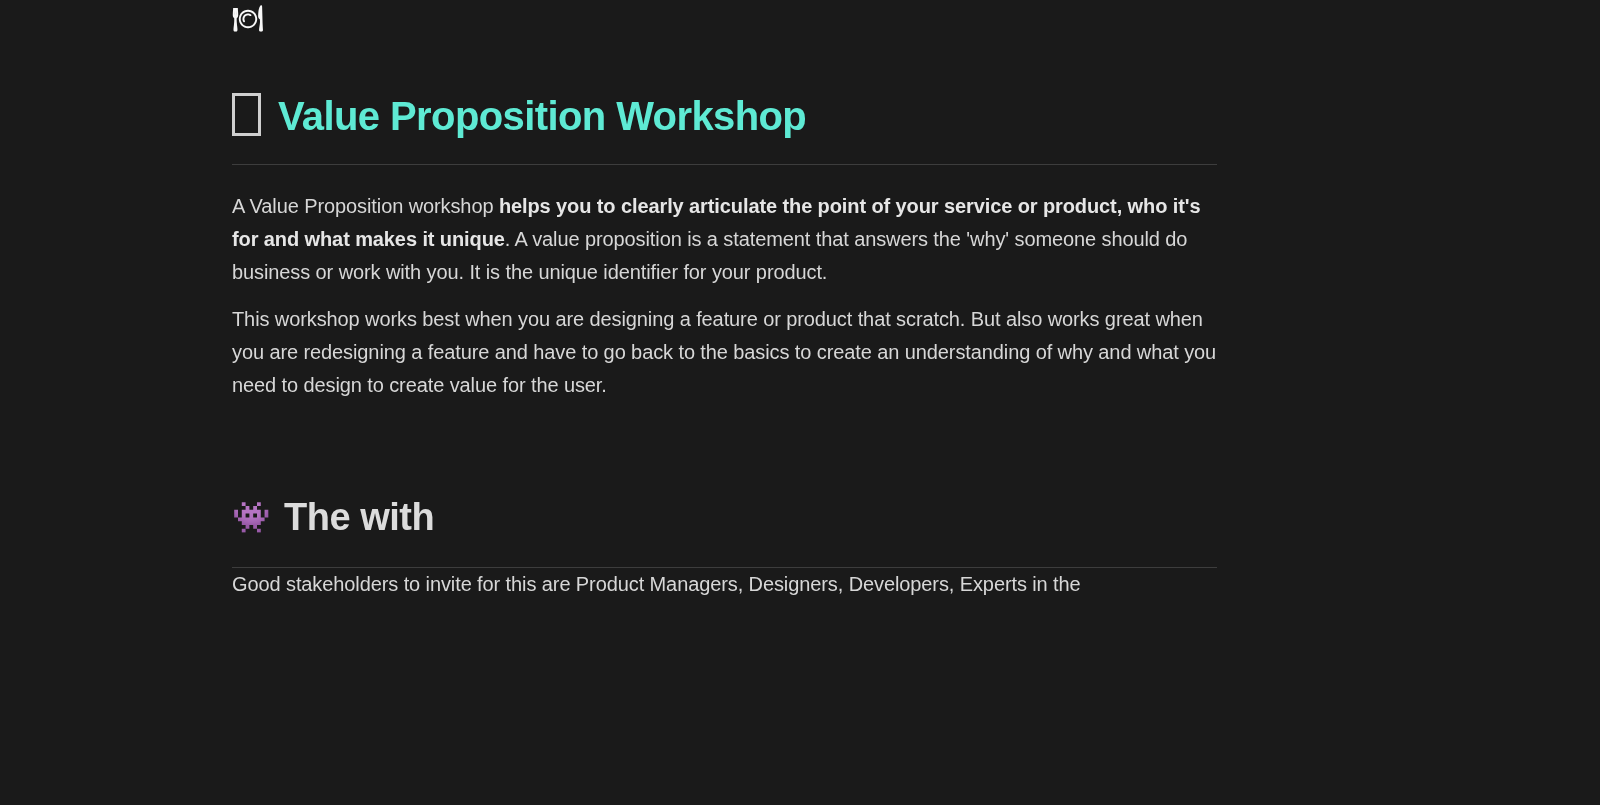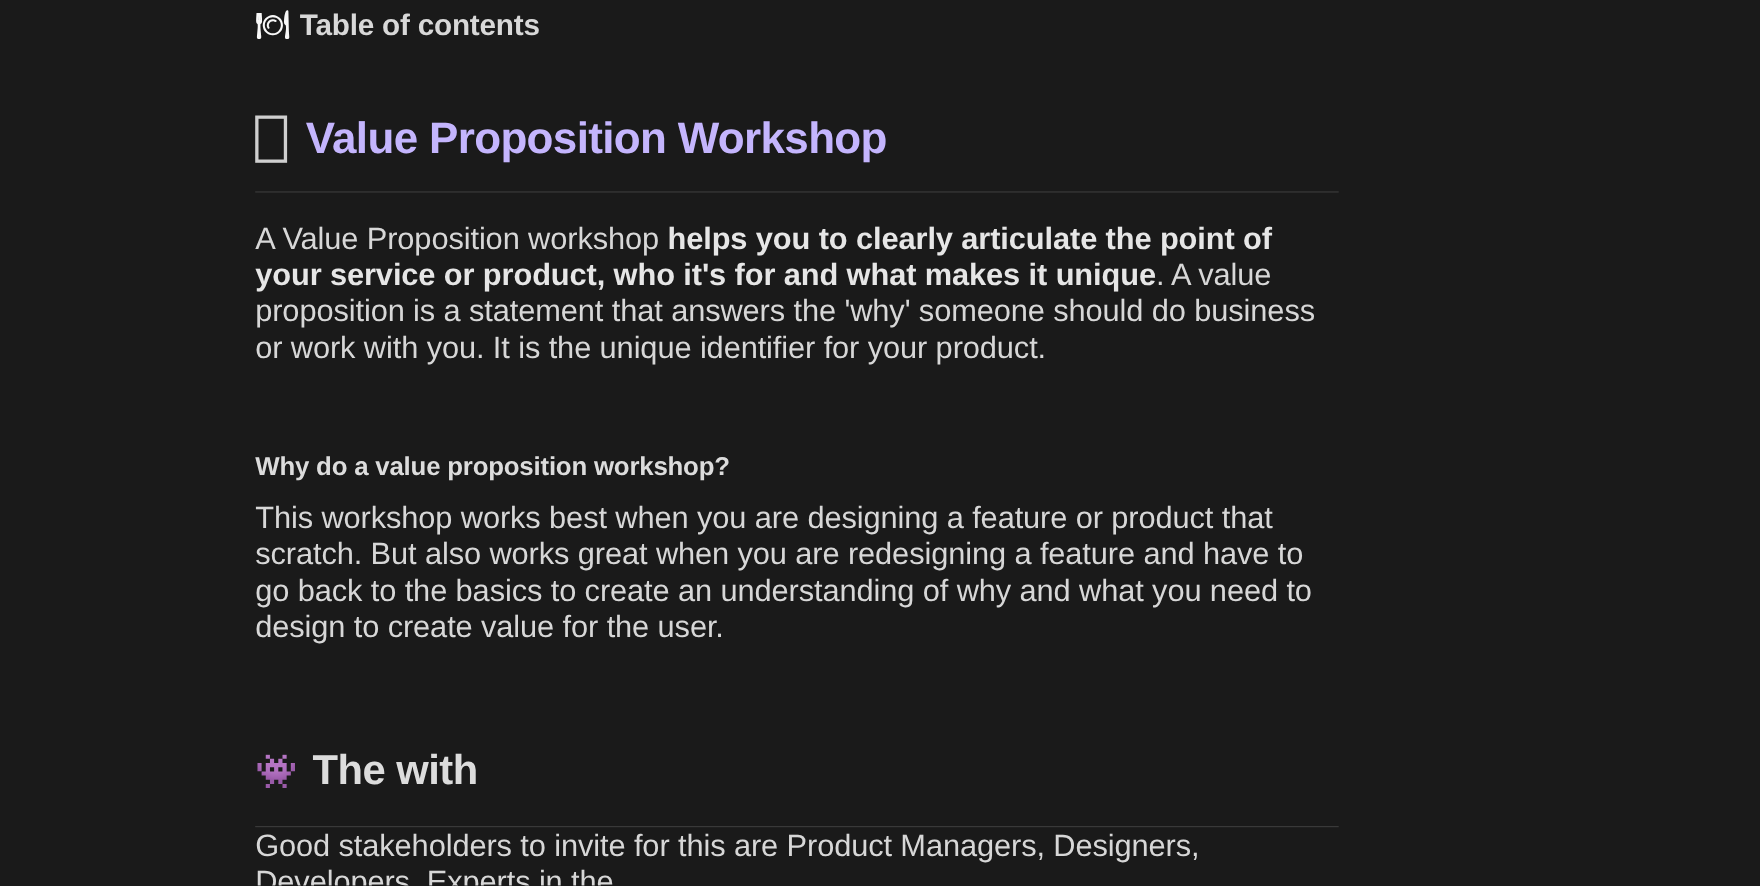--- a/index.html
+++ b/index.html
@@ -46,28 +46,28 @@
   }
   .toc-emoji {
     font-size: 25px;
     line-height: 1;
     filter: grayscale(1) brightness(1.15);
   }
 
   
   .doc-title {
     display: flex;
-    align-items: center;
+    align-items: flex-start;
     gap: 17px;
     margin: 0;
     padding-top: 62px;
     font-size: 40px;
     font-weight: bold;
     letter-spacing: -0.6px;
-    color: #c4b5fd;
+    color: #5eead4;
     line-height: 1.18;
   }
   .tofu-box {
     display: inline-block;
     width: 29px;
     height: 43px;
     border: 3px solid #cfcfcf;
     box-sizing: border-box;
     flex: 0 0 auto;
   }
@@ -79,21 +79,21 @@
     margin: 0;
     width: 985px;
   }
   .rule.r1 { margin-top: 24px; }
   .rule.r2 { margin-top: 27px; }
 
   
   p.body {
     margin: 0;
     color: #d7d7d7;
-    font-size: 28px;
+    font-size: 20px;
     line-height: 33px;
     letter-spacing: -0.1px;
   }
   p.intro { padding-top: 25px; }
   p.body b { font-weight: bold; color: #e6e6e6; }
 
   
   .section-heading {
     margin: 0;
     padding-top: 77px;
@@ -128,33 +128,31 @@
   p.plan-body2 { padding-top: 0; }
 </style>
 </head>
 <body>
 
 <div class="page">
   <div class="content">
 
     <h2 class="toc-heading">
       <span class="toc-emoji">🍽</span>
-      <span>Table of contents</span>
     </h2>
 
     <h1 class="doc-title">
       <span class="tofu-box"></span>
       <span>Value Proposition Workshop</span>
     </h1>
 
     <hr class="rule r1">
 
     <p class="body intro"><span>A Value Proposition workshop </span><b>helps you to clearly articulate the point of your service or product, who it's for and what makes it unique</b><span>. A value proposition is a statement that answers the 'why' someone should do business or work with you. It is the unique identifier for your product.</span></p>
 
-    <h3 class="section-heading">Why do a value proposition workshop?</h3>
 
     <p class="body after-heading">This workshop works best when you are designing a feature or product that scratch. But also works great when you are redesigning a feature and have to go back to the basics to create an understanding of why and what you need to design to create value for the user.</p>
 
     <h1 class="plan-title">
       <span class="plan-emoji">👾</span>
       <span>The with</span>
     </h1>
 
     <hr class="rule r2">
 

